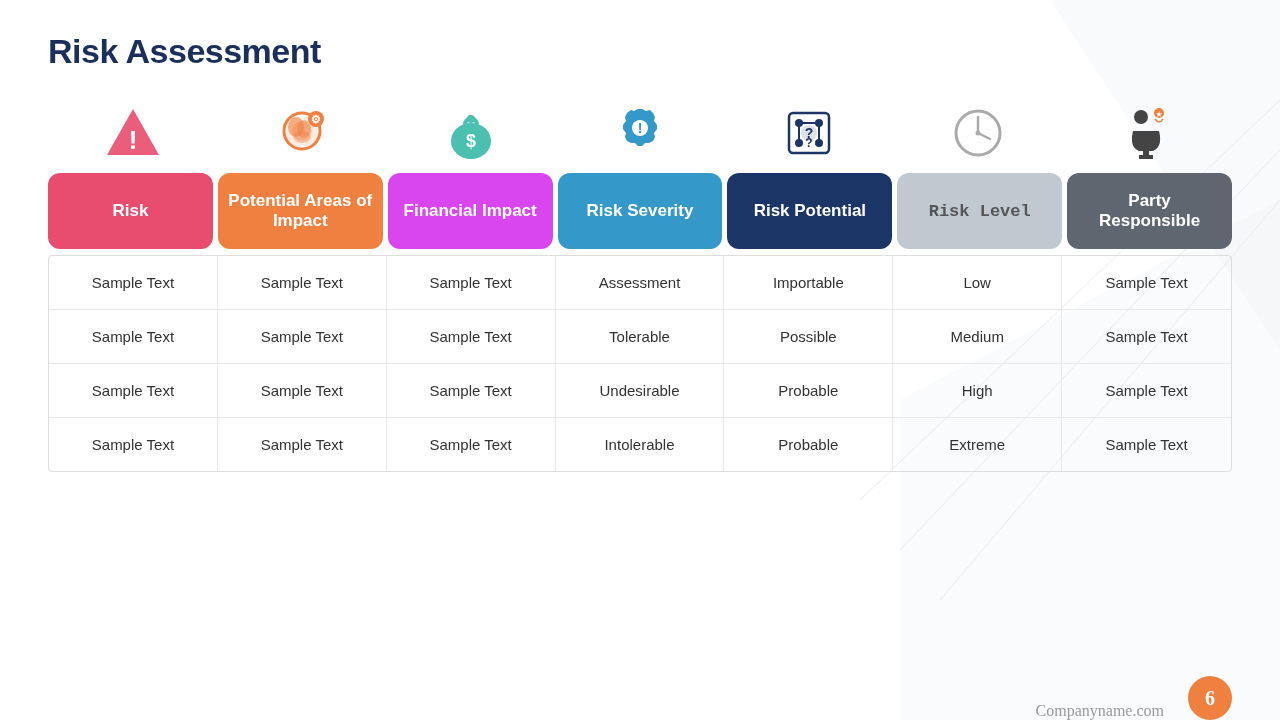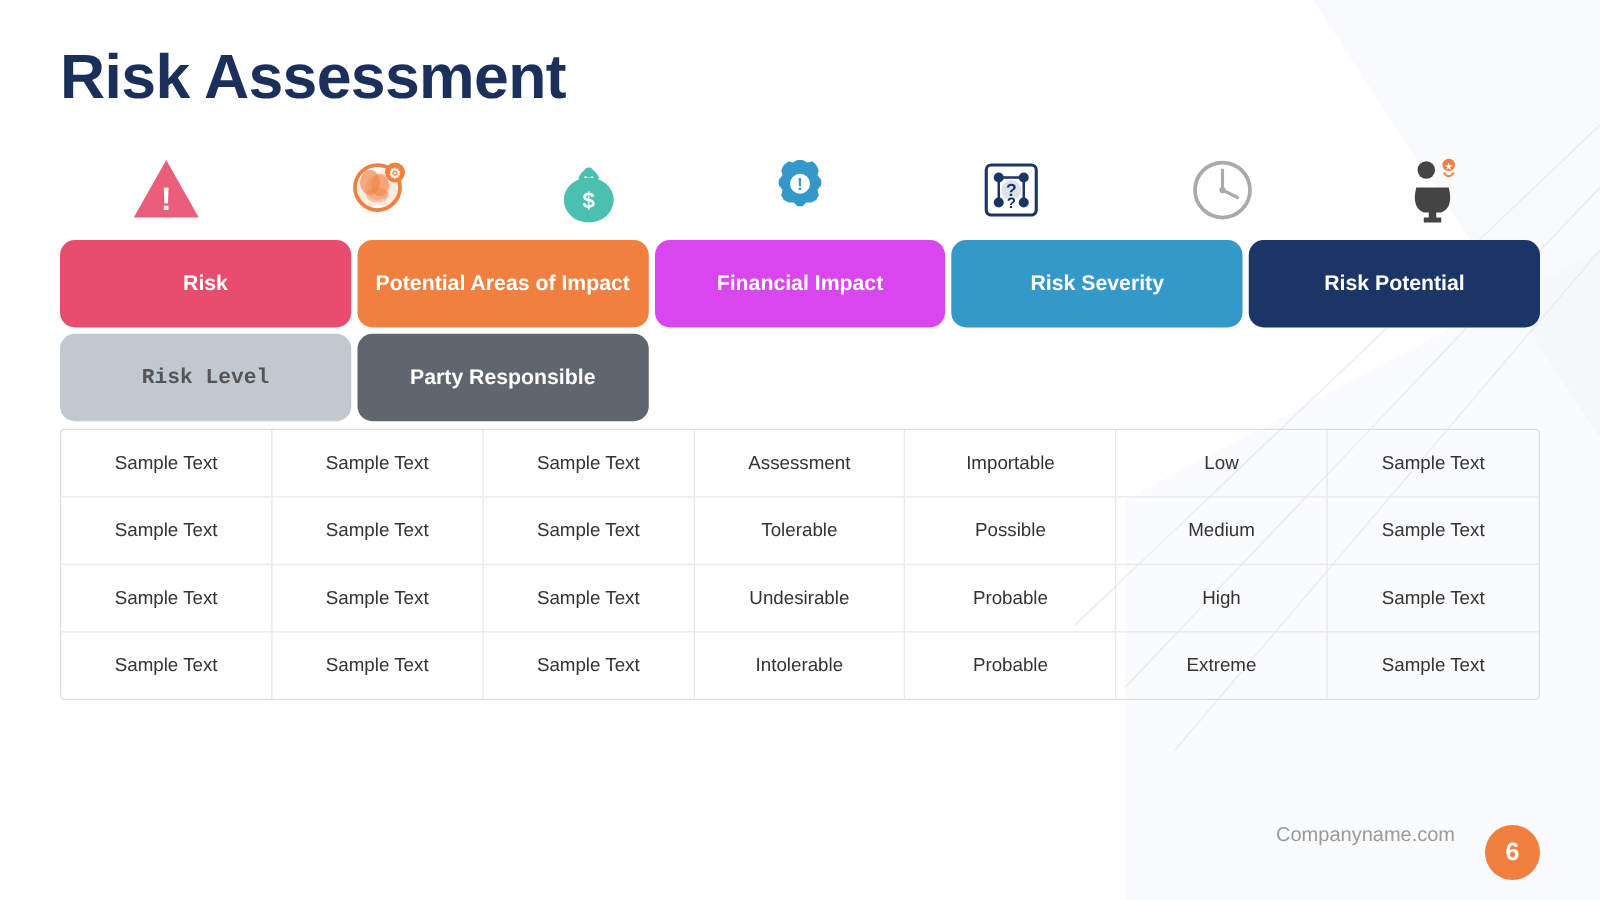--- a/index.html
+++ b/index.html
@@ -12,21 +12,21 @@
       position: relative;
     }
 
     .content {
       position: relative;
       z-index: 1;
       padding: 32px 48px 0 48px;
     }
 
     .page-title {
-      font-size: 50px;
+      font-size: 34px;
       font-weight: 800;
       color: #1a2f5a;
       margin-bottom: 24px;
       letter-spacing: -0.5px;
     }
     .icon-cell {
       flex: 1;
       display: flex;
       justify-content: center;
       align-items: center;
@@ -34,23 +34,24 @@
     }
 
     
     .footer {
       position: absolute;
       bottom: 0;
       left: 0;
       width: 100%;
       height: 60px;
       display: flex;
-      align-items: flex-start;
+      align-items: flex-end;
       justify-content: flex-end;
       padding: 0 48px;
+      font-family: Liberation Serif, serif;
     }
     .company-name {
       font-size: 16px;
       color: #999;
       margin-right: 24px;
     }
     .page-number {
       width: 44px;
       height: 44px;
       background: #f08040;
@@ -65,21 +66,21 @@
 
     .icons-row-container {
       display: grid;
       grid-template-columns: repeat(7, 1fr);
       width: 100%;
       margin-bottom: 0;
     }
 
     .header-row-container {
       display: grid;
-      grid-template-columns: repeat(5, 1fr);
+      grid-template-columns: repeat(7, 1fr);
       gap: 5px;
       width: 100%;
       margin-bottom: 0;
     }
 
     .header-cell {
       display: flex;
       align-items: center;
       justify-content: center;
       text-align: center;

